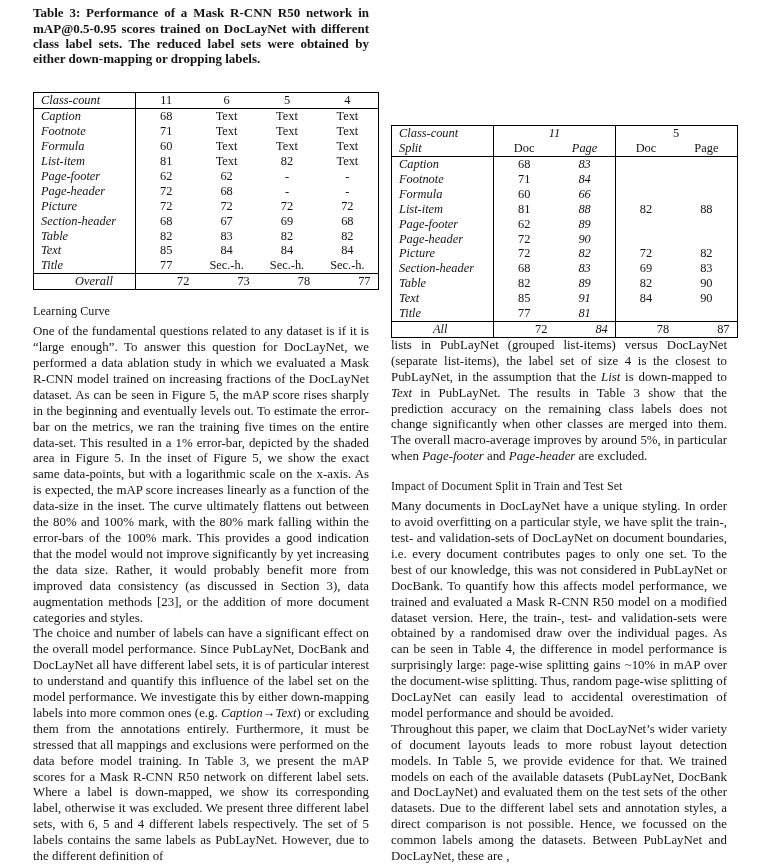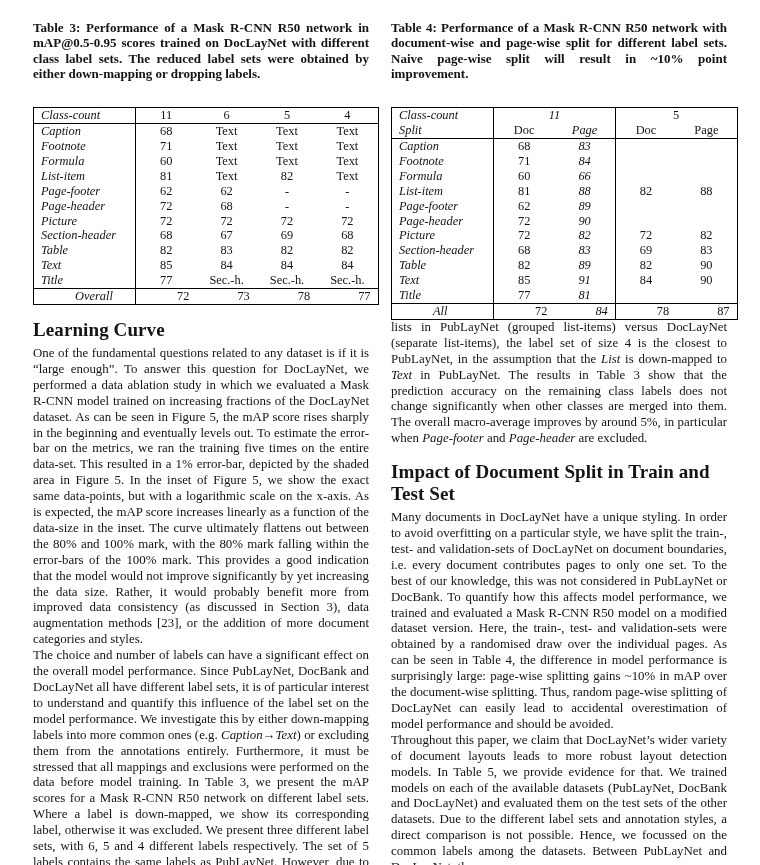--- a/index.html
+++ b/index.html
@@ -7,20 +7,21 @@
   body {
     width: 760px; height: 865px; overflow: hidden;
     font-family: "Liberation Serif", "DejaVu Serif", serif;
     color: #141414;
   }
   .page {
     width: 671px; height: 865px;
     padding: 20px 32px 0 33px;
     display: flex; gap: 22px;
     background: #ffffff;
+    align-items: flex-end;
   }
   .col { width: 336px; flex: 0 0 336px; }
 
   .tcaption {
     font-weight: bold;
     font-size: 13px; line-height: 15.3px;
     text-align: justify;
     margin: 0 0 26px 0;
   }
 
@@ -38,23 +39,23 @@
     white-space: nowrap;
   }
   .dtable .lbl { text-align: left; padding-right: 16px; min-width: 102px; }
   .dtable .sep { border-right: 1px solid #000; font-style: italic; }
   .dtable thead tr:last-child th { border-bottom: 1px solid #000; }
   .dtable tfoot td { border-top: 1px solid #000; padding-left: 41px; }
   .t3 th:not(.lbl), .t3 td:not(.lbl) { min-width: 40px; }
   .t4 tbody td:not(.lbl), .t4 tfoot td:not(.lbl), .t4 .num { min-width: 37px; }
 
   h2.sect {
-    font-size: 19px;
+    font-size: 12px;
     margin: 14px 0 5px 0;
-    font-weight: bold;
+    font-weight: normal;
     letter-spacing: 0.1px;
   }
   .left-sect1 { margin-top: 21px; }
   p.body {
     font-size: 12.9px; line-height: 15.9px;
     text-align: justify;
     margin: 0;
   }
   .right-cont { margin-top: 26px; }
 </style>
@@ -169,21 +170,20 @@
 
     <h2 class="sect left-sect1">Learning Curve</h2>
     <p class="body">One of the fundamental questions related to any dataset is if it is “large enough”. To answer this question for DocLayNet, we performed a data ablation study in which we evaluated a Mask R-CNN model trained on increasing fractions of the DocLayNet dataset. As can be seen in Figure 5, the mAP score rises sharply in the beginning and eventually levels out. To estimate the error-bar on the metrics, we ran the training five times on the entire data-set. This resulted in a 1% error-bar, depicted by the shaded area in Figure 5. In the inset of Figure 5, we show the exact same data-points, but with a logarithmic scale on the x-axis. As is expected, the mAP score increases linearly as a function of the data-size in the inset. The curve ultimately flattens out between the 80% and 100% mark, with the 80% mark falling within the error-bars of the 100% mark. This provides a good indication that the model would not improve significantly by yet increasing the data size. Rather, it would probably benefit more from improved data consistency (as discussed in Section 3), data augmentation methods [23], or the addition of more document categories and styles.</p>
 
     <p class="body">The choice and number of labels can have a significant effect on the overall model performance. Since PubLayNet, DocBank and DocLayNet all have different label sets, it is of particular interest to understand and quantify this influence of the label set on the model performance. We investigate this by either down-mapping labels into more common ones (e.g. <i>Caption</i>→<i>Text</i>) or excluding them from the annotations entirely. Furthermore, it must be stressed that all mappings and exclusions were performed on the data before model training. In Table 3, we present the mAP scores for a Mask R-CNN R50 network on different label sets. Where a label is down-mapped, we show its corresponding label, otherwise it was excluded. We present three different label sets, with 6, 5 and 4 different labels respectively. The set of 5 labels contains the same labels as PubLayNet. However, due to the different definition of</p>
 
   </div>
 
   <div class="col">
 
-    <p class="tcaption">Table 4: Performance of a Mask R-CNN R50 network with document-wise and page-wise split for different label sets. Naive page-wise split will result in ~10% point improvement.</p>
 
     <table class="dtable t4">
       <thead>
         <tr>
           <th class="lbl sep">Class-count</th>
           <th class="sep" colspan="2">11</th>
           <th colspan="2">5</th>
         </tr>
         <tr>
           <th class="lbl sep">Split</th>

